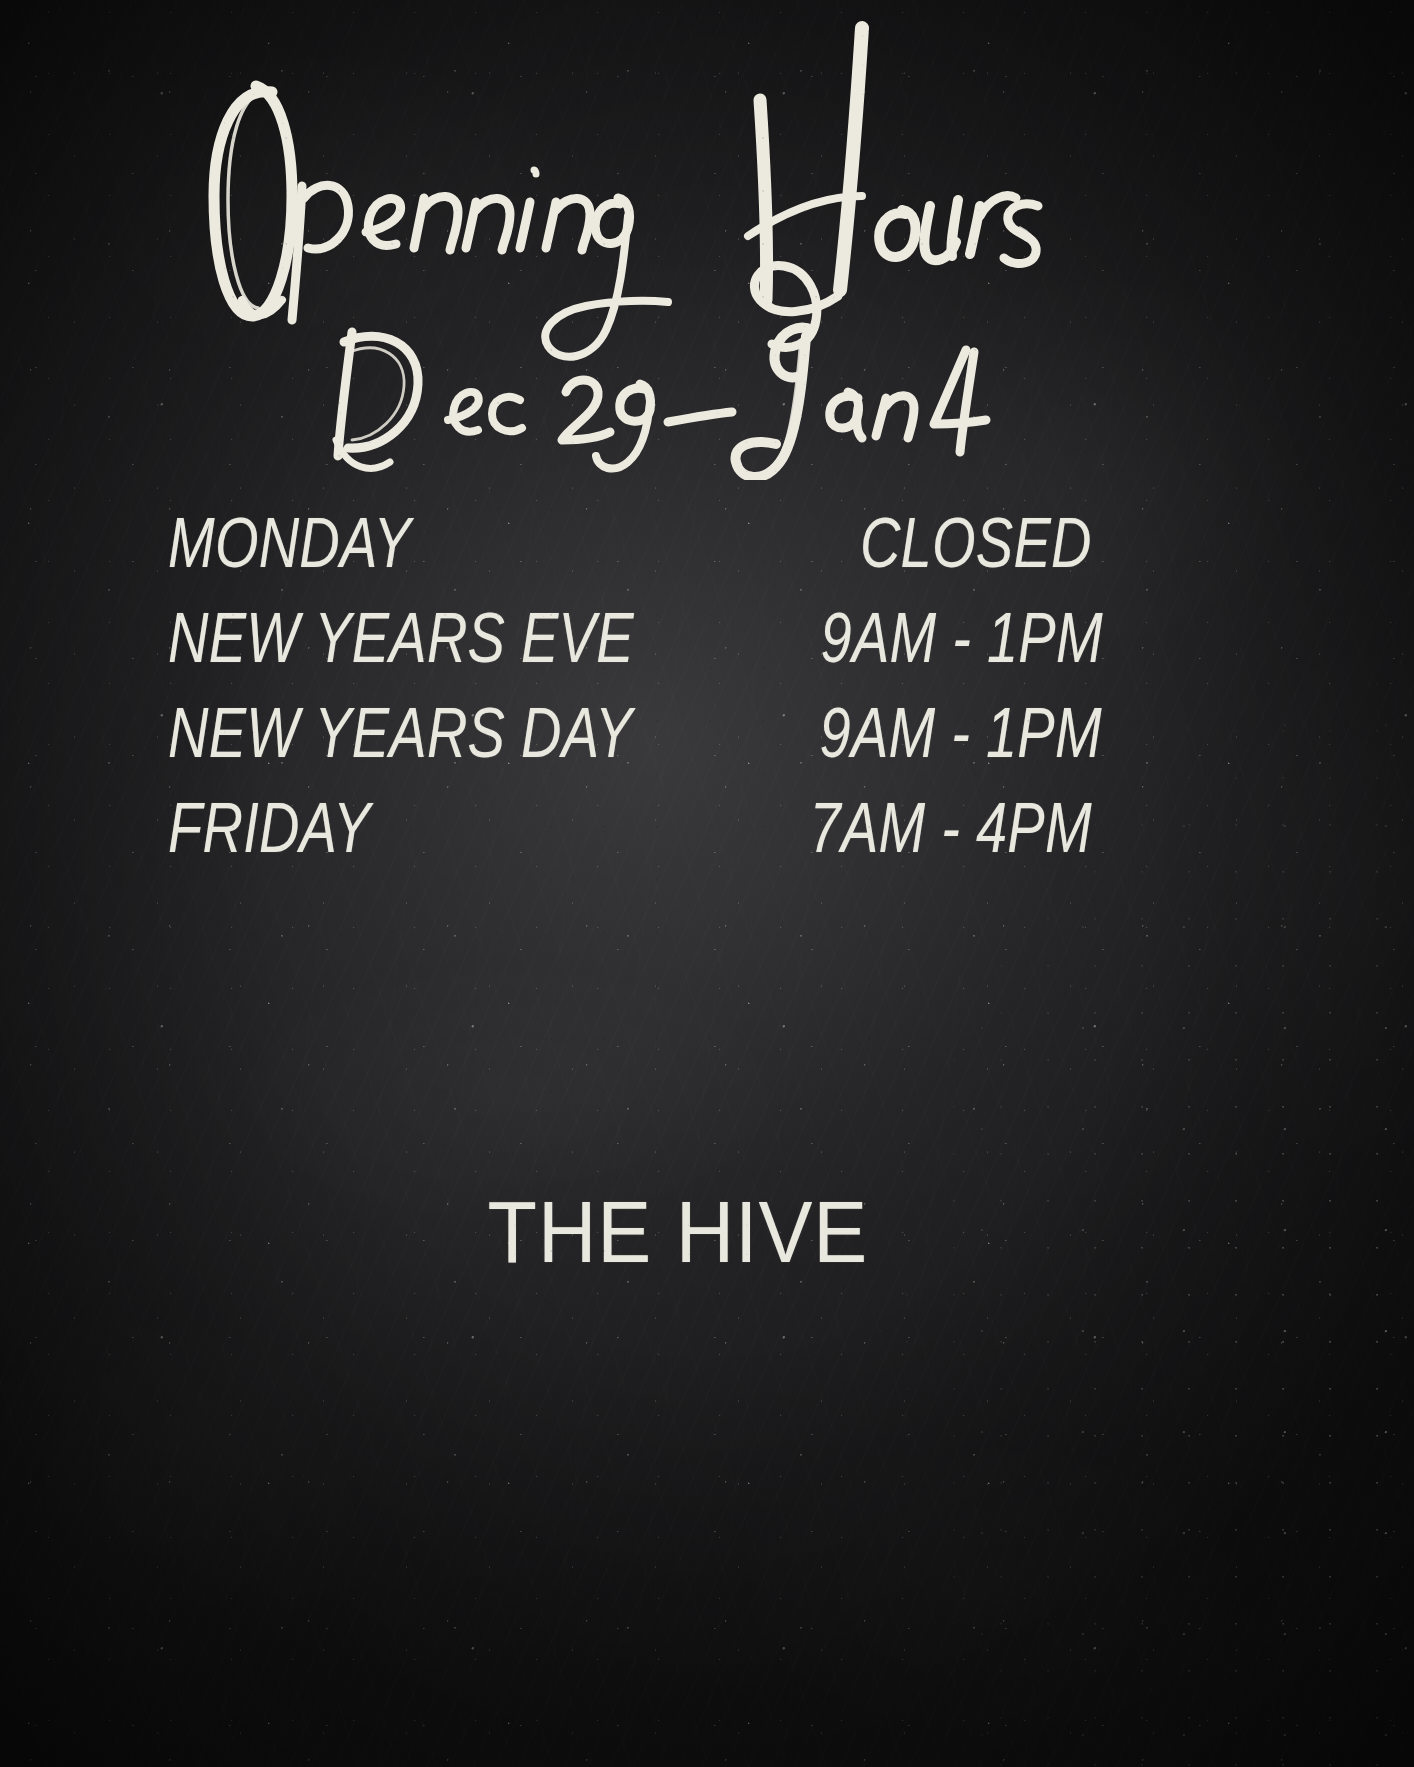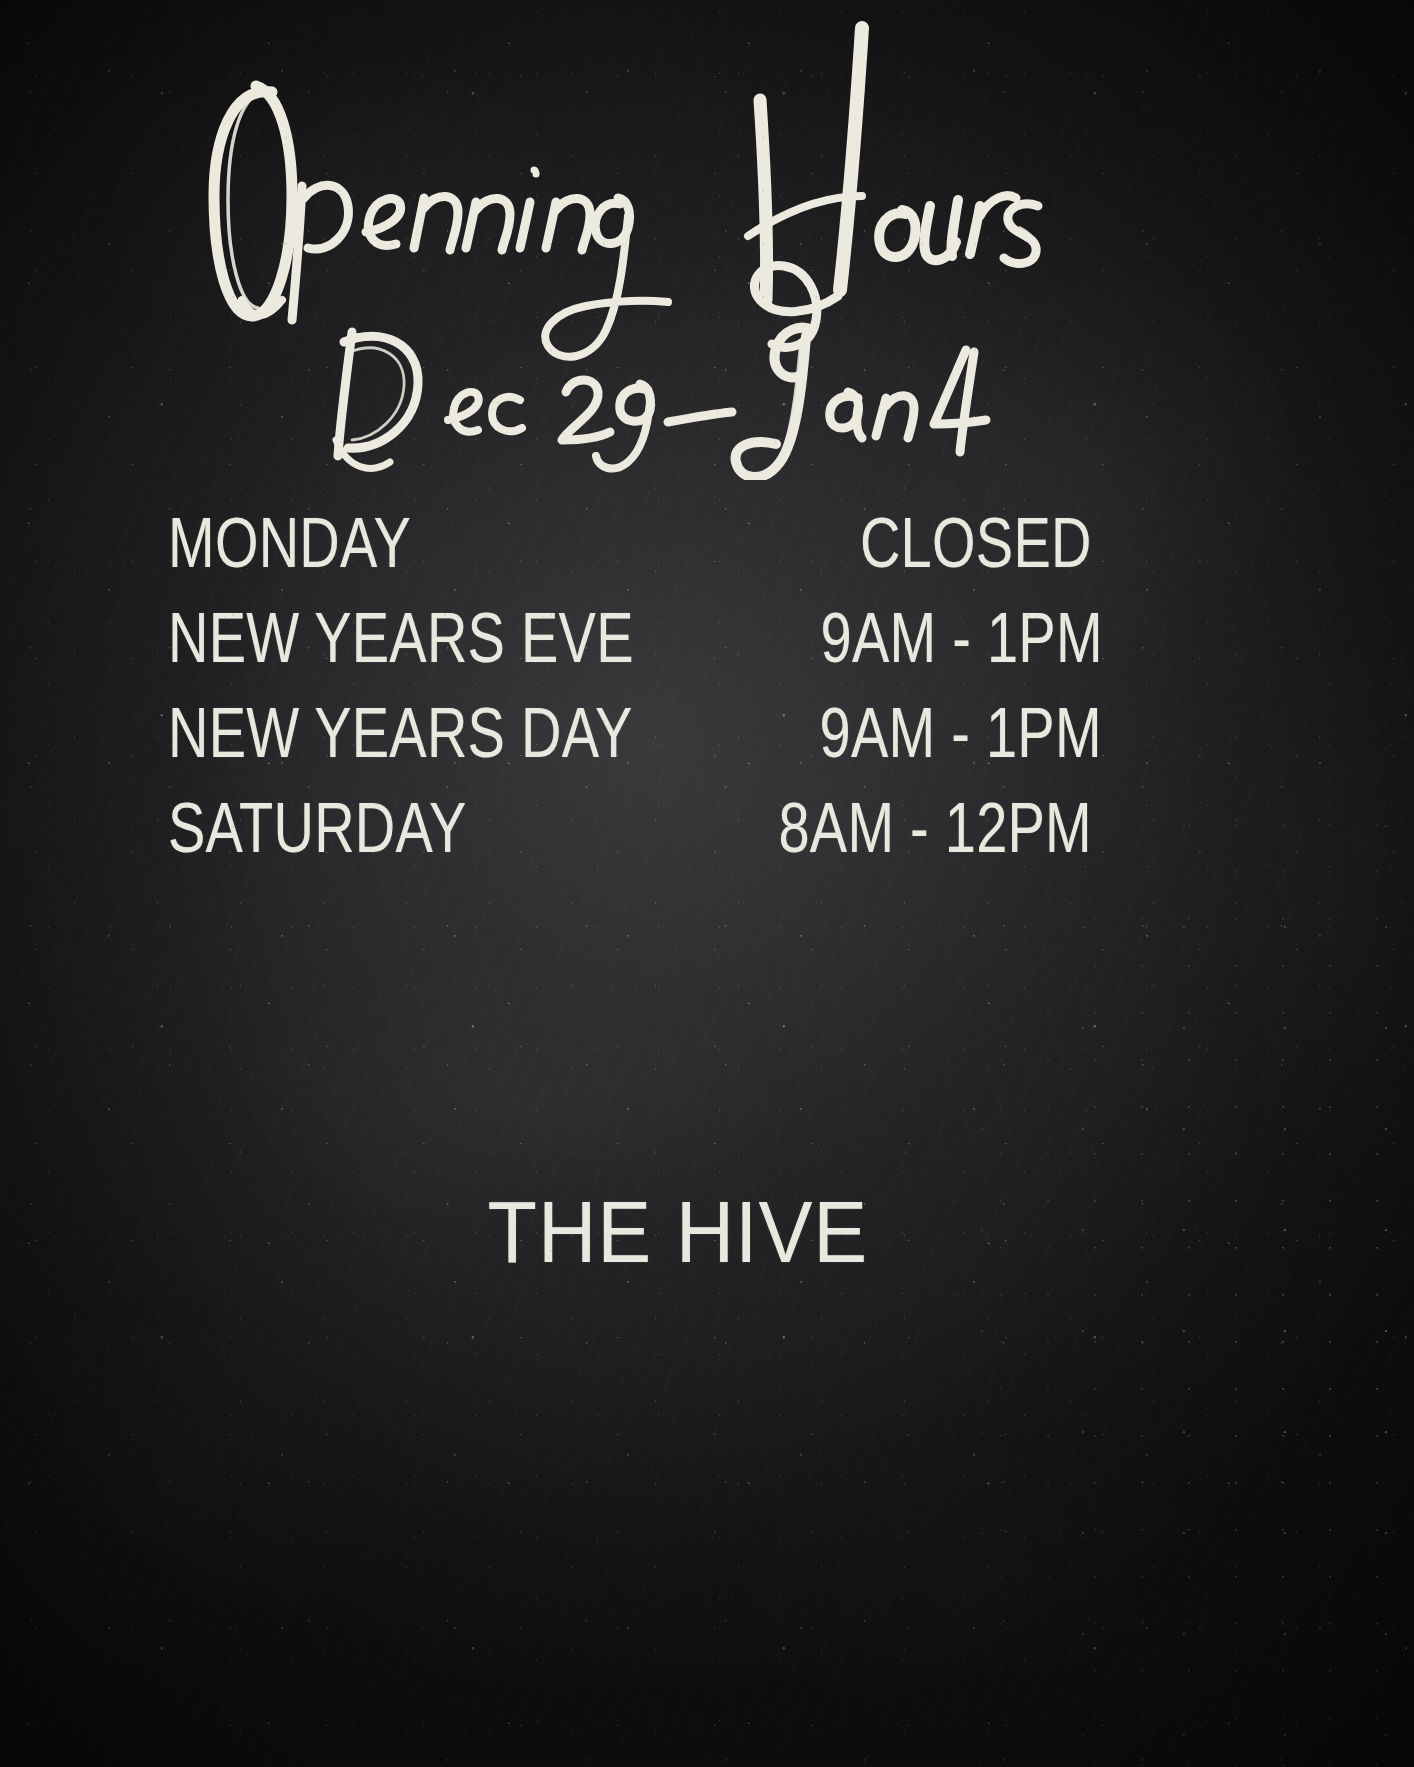--- a/index.html
+++ b/index.html
@@ -131,20 +131,21 @@
     height: 480px;
   }
   .headline svg { display: block; width: 100%; height: 100%; }
 
   
   .schedule {
     position: absolute;
     left: 168px;
     top: 508px;
     width: 924px;
+    font-style: italic;
   }
 
   .row {
     display: flex;
     align-items: baseline;
     justify-content: space-between;
     height: 95px;
   }
 
   .day, .time {
@@ -302,25 +303,25 @@
         <span class="day">NEW YEARS EVE</span>
         <span class="time">9AM - 1PM</span>
       </div>
 
       <div class="row">
         <span class="day">NEW YEARS DAY</span>
         <span class="time">9AM - 1PM</span>
       </div>
 
 
-
       <div class="row">
-        <span class="day">SATURDAY</span>
-        <span class="time">8AM - 12PM</span>
+        <span class="day">FRIDAY</span>
+        <span class="time">7AM - 4PM</span>
       </div>
+
 
 
     </div>
 
     <div class="brand-wrap">
       <span class="brand">THE HIVE</span>
     </div>
 
   </div>
 

